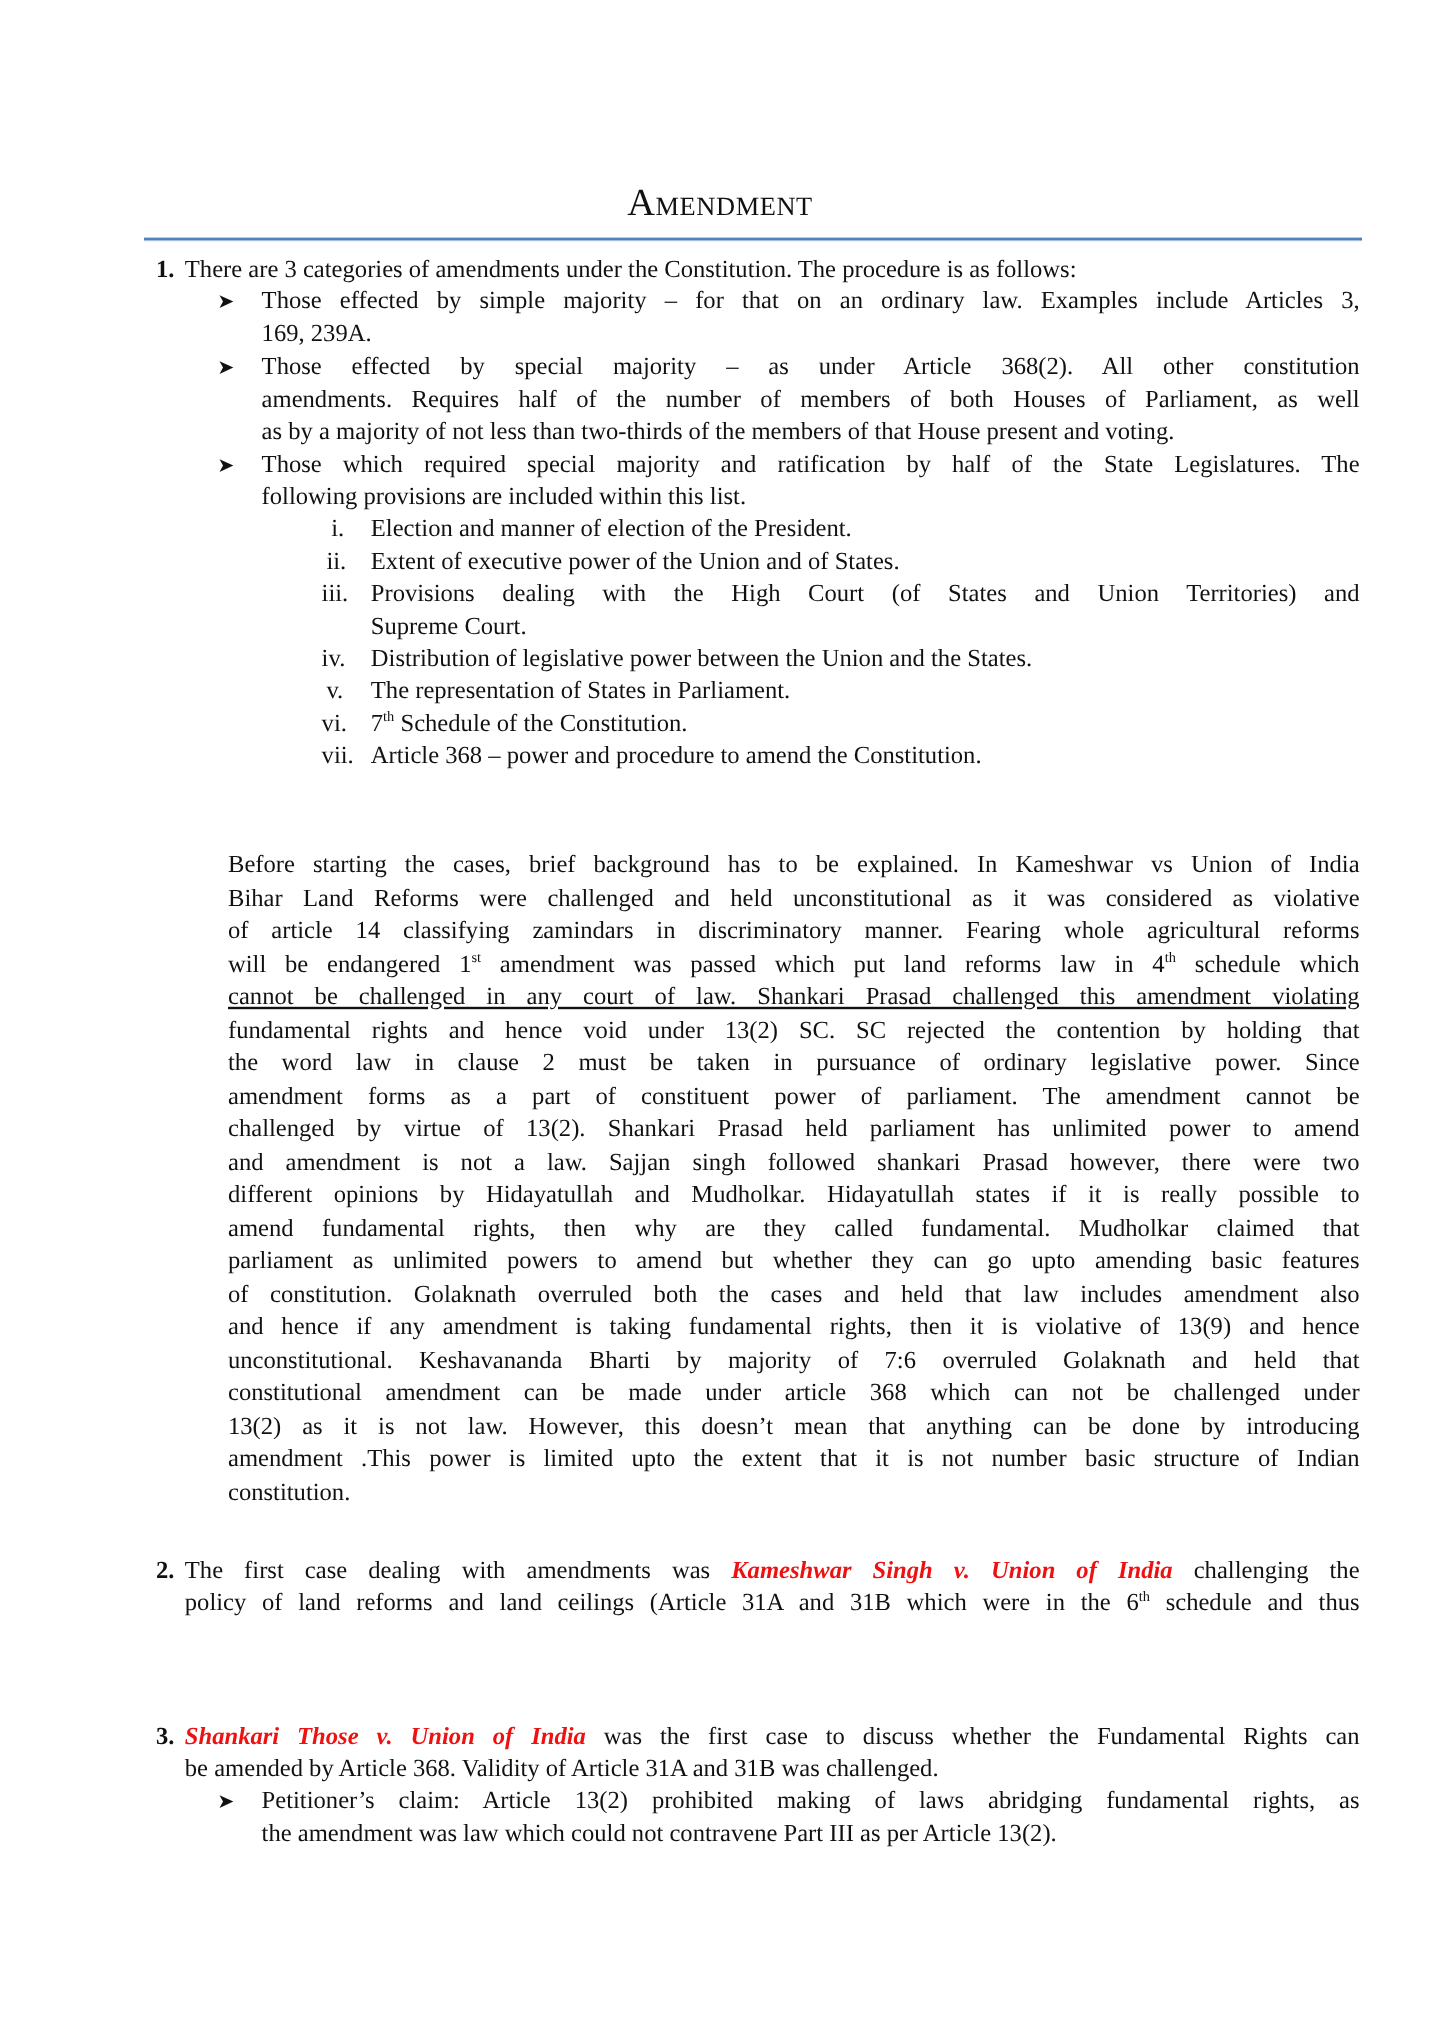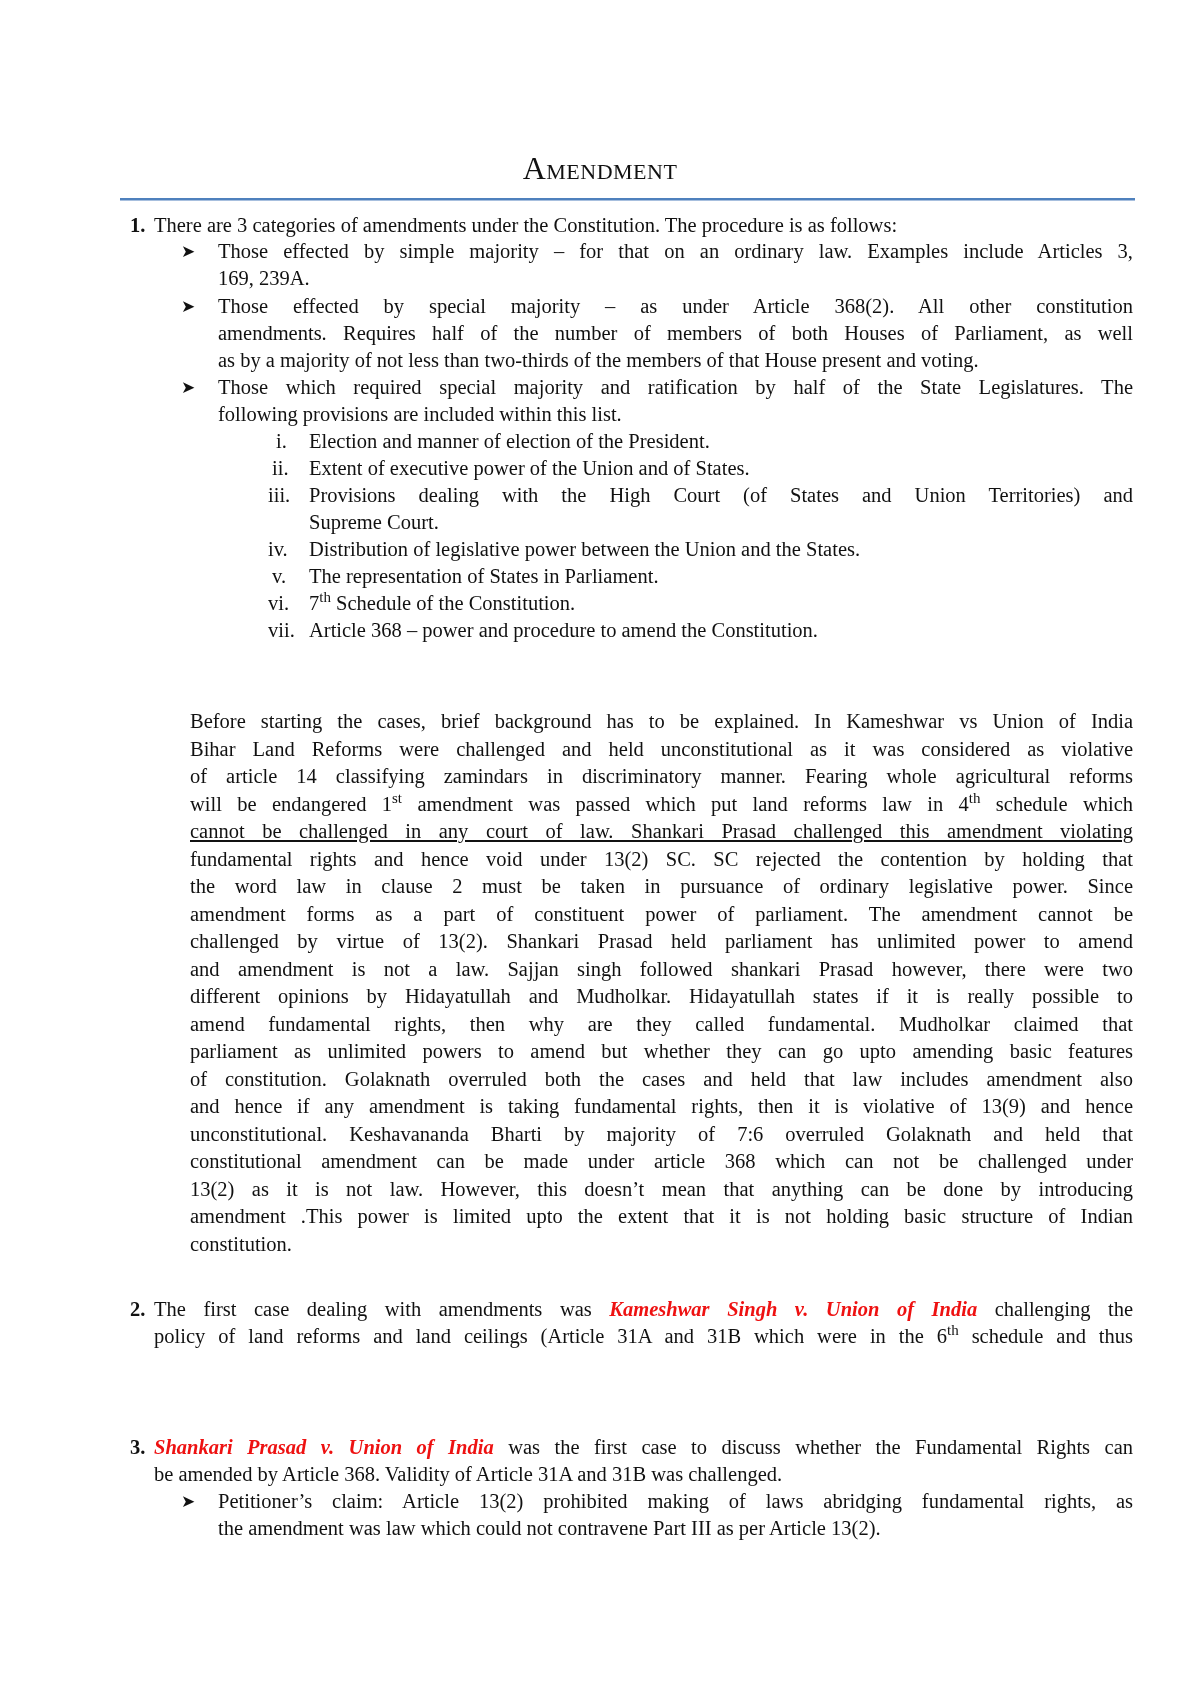--- a/index.html
+++ b/index.html
@@ -8,21 +8,21 @@
     .page { position: absolute; left: 0; top: 0; width: 1200px; height: 1698px; }
     .title { position: absolute; left: 0; width: 1200px; top: 150px; text-align: center;
       font-size: 32px; font-variant: small-caps; letter-spacing: 0.5px; font-weight: normal; }
     .rule { position: absolute; left: 120px; width: 1015px; top: 198px; height: 2px; background: #4f81bd;
       box-shadow: 0 1px 0 #a7bfde; }
     .line { position: absolute; font-size: 20.5px; line-height: 27.5px; white-space: nowrap; }
     .just { text-align: justify; text-align-last: justify; white-space: normal; }
     .num { position: absolute; font-weight: bold; font-size: 20.5px; line-height: 27.5px; }
     .arrow { position: absolute; font-size: 17px; line-height: 27.5px; }
     .roman { position: absolute; font-size: 20.5px; line-height: 27.5px; }
-    sup { font-size: 15px; vertical-align: 8px; line-height: 0; }
+    sup { font-size: 12px; vertical-align: 8px; line-height: 0; }
     .case { color: #ee1111; font-weight: bold; font-style: italic; }
   </style>
 </head>
 <body>
 
 <div class="page">
   <div class="title">Amendment</div>
   <div class="rule"></div>
 
   <div class="num" style="left:130px; top:212px;">1.</div>
@@ -75,27 +75,27 @@
       <div class="line just" style="left: 190px; top: 928px; width: 943px;">challenged by virtue of 13(2). Shankari Prasad held parliament has unlimited power to amend</div>
       <div class="line just" style="left: 190px; top: 955.5px; width: 943px;">and amendment is not a law. Sajjan singh followed shankari Prasad however, there were two</div>
       <div class="line just" style="left: 190px; top: 983px; width: 943px;">different opinions by Hidayatullah and Mudholkar. Hidayatullah states if it is really possible to</div>
       <div class="line just" style="left: 190px; top: 1010.5px; width: 943px;">amend fundamental rights, then why are they called fundamental. Mudholkar claimed that</div>
       <div class="line just" style="left: 190px; top: 1038px; width: 943px;">parliament as unlimited powers to amend but whether they can go upto amending basic features</div>
       <div class="line just" style="left: 190px; top: 1065.5px; width: 943px;">of constitution. Golaknath overruled both the cases and held that law includes amendment also</div>
       <div class="line just" style="left: 190px; top: 1093px; width: 943px;">and hence if any amendment is taking fundamental rights, then it is violative of 13(9) and hence</div>
       <div class="line just" style="left: 190px; top: 1120.5px; width: 943px;">unconstitutional. Keshavananda Bharti by majority of 7:6 overruled Golaknath and held that</div>
       <div class="line just" style="left: 190px; top: 1148px; width: 943px;">constitutional amendment can be made under article 368 which can not be challenged under</div>
       <div class="line just" style="left: 190px; top: 1175.5px; width: 943px;">13(2) as it is not law. However, this doesn’t mean that anything can be done by introducing</div>
-      <div class="line just" style="left: 190px; top: 1203px; width: 943px;">amendment .This power is limited upto the extent that it is not holding basic structure of Indian</div>
+      <div class="line just" style="left: 190px; top: 1203px; width: 943px;">amendment .This power is limited upto the extent that it is not number basic structure of Indian</div>
       <div class="line" style="left: 190px; top: 1230.5px;">constitution.</div>
     </div>
 
   <div class="num" style="left:130px; top:1296px;">2.</div>
   <div class="line just" style="left:154px; top:1296px; width:979px;"><span>The first case dealing with amendments was </span><span class="case">Kameshwar Singh v. Union of India</span><span> challenging the</span></div>
   <div class="line just" style="left:154px; top:1323px; width:979px;"><span>policy of land reforms and land ceilings (Article 31A and 31B which were in the 6</span><sup>th</sup><span> schedule and thus</span></div>
 
   <div class="num" style="left:130px; top:1434px;">3.</div>
-  <div class="line just" style="left:154px; top:1434px; width:979px;"><span class="case">Shankari Prasad v. Union of India</span><span> was the first case to discuss whether the Fundamental Rights can</span></div>
+  <div class="line just" style="left:154px; top:1434px; width:979px;"><span class="case">Shankari Those v. Union of India</span><span> was the first case to discuss whether the Fundamental Rights can</span></div>
   <div class="line" style="left:154px; top:1461px;">be amended by Article 368. Validity of Article 31A and 31B was challenged.</div>
   <span class="arrow" style="left:181px; top:1488px;">➤</span>
   <div class="line just" style="left:218px; top:1488px; width:915px;">Petitioner’s claim: Article 13(2) prohibited making of laws abridging fundamental rights, as</div>
   <div class="line" style="left:218px; top:1515px;">the amendment was law which could not contravene Part III as per Article 13(2).</div>
 </div>
 
 </body></html>

